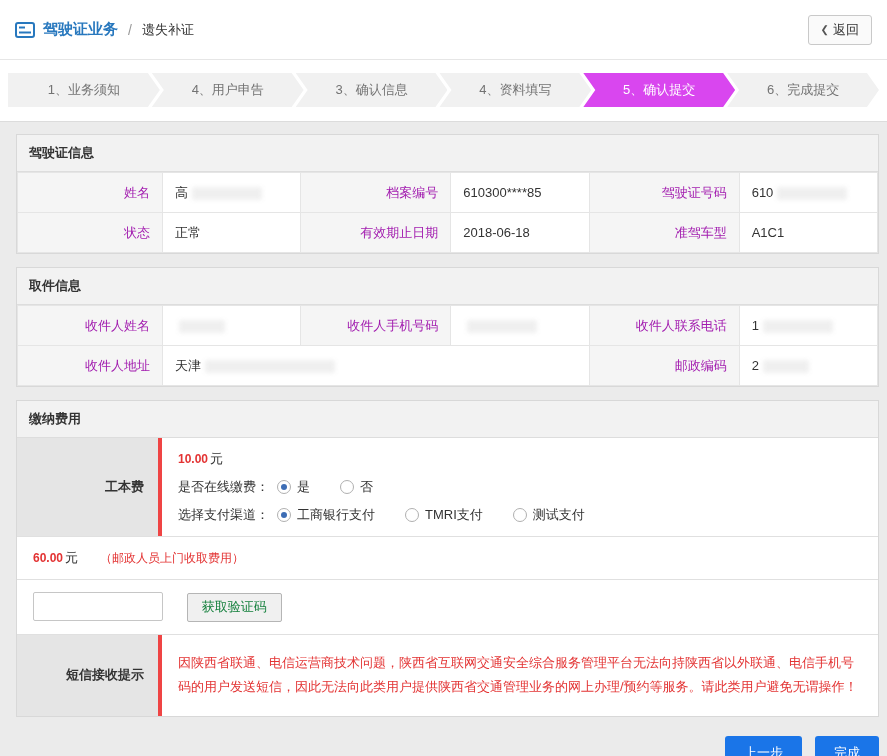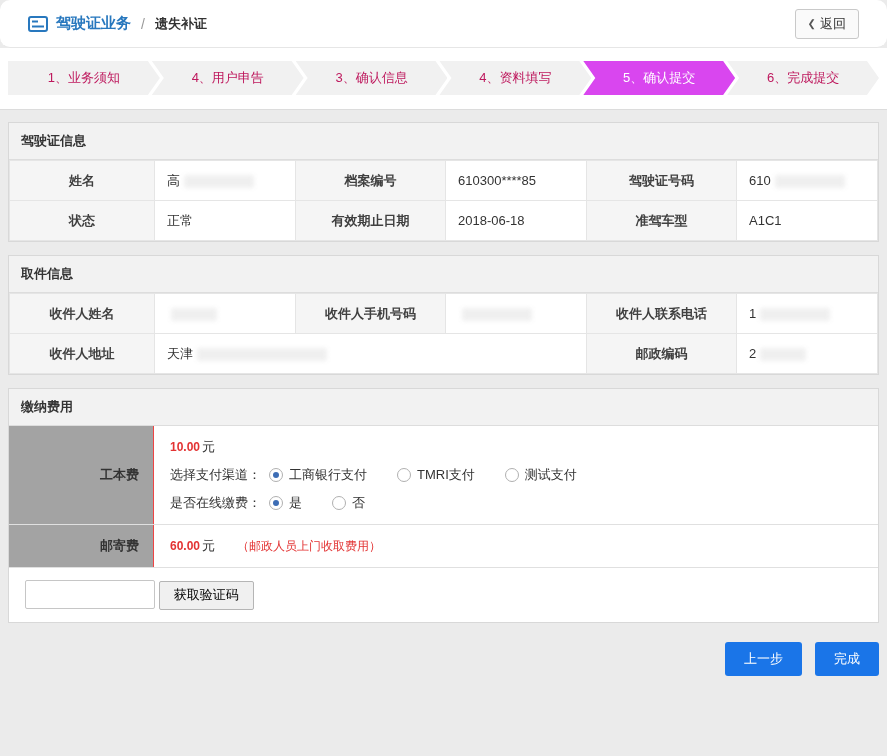--- a/index.html
+++ b/index.html
@@ -8,33 +8,32 @@
     background:#ebebeb;
     font-family:"Liberation Sans","DejaVu Sans",sans-serif;
     color:#333;
     font-size:13px;
   }
   .page { width:887px; min-height:756px; }
 
   
   .topbar {
     background:#fff;
-    height:48px;
+    height:60px;
     display:flex;
     align-items:center;
     justify-content:space-between;
-    padding:0 28px;
+    padding:0 15px;
     border-bottom:1px solid #e6e6e6;
-    border-radius:10px;
   }
   .title-wrap { display:flex; align-items:center; gap:8px; }
   .doc-icon { display:inline-flex; align-items:center; }
   .page-title { color:#2878be; font-weight:bold; font-size:15px; }
   .bc-sep { color:#999; font-size:14px; margin:0 2px; }
-  .bc-current { color:#333; font-size:13px; font-weight:bold; }
+  .bc-current { color:#333; font-size:13px; font-weight:normal; }
   .back-btn {
     background:#fafafa;
     border:1px solid #c9c9c9;
     border-radius:3px;
     padding:5px 12px;
     font-size:13px;
     color:#333;
     cursor:pointer;
     display:inline-flex;
     align-items:center;
@@ -49,34 +48,34 @@
     padding:13px 8px 14px 8px;
     border-bottom:1px solid #dcdcdc;
     display:flex;
   }
   .step {
     flex:1;
     height:34px;
     line-height:34px;
     text-align:center;
     background:#f1f1f1;
-    color:#be185d;
+    color:#737373;
     font-size:13px;
     clip-path:polygon(0 0, calc(100% - 12px) 0, 100% 50%, calc(100% - 12px) 100%, 0 100%, 12px 50%);
     margin-left:-8px;
     white-space:nowrap;
   }
   .step.first {
     clip-path:polygon(0 0, calc(100% - 12px) 0, 100% 50%, calc(100% - 12px) 100%, 0 100%);
     margin-left:0;
   }
   .step.active { background:#d946ef; color:#fff; }
 
   
-  .content { padding:12px 8px 0 8px; }
+  .content { padding:12px 8px 0 16px; }
   .card {
     background:#fff;
     border:1px solid #d8d8d8;
     margin-bottom:13px;
   }
   .card-title {
     background:#f2f2f2;
     border-bottom:1px solid #ddd;
     padding:9px 12px;
     font-weight:bold;
@@ -85,23 +84,23 @@
   }
   table.info-table { width:100%; border-collapse:collapse; table-layout:fixed; }
   table.info-table td {
     border:1px solid #e5e5e5;
     padding:10px 12px;
     font-size:13px;
     height:40px;
   }
   td.lbl {
     background:#f5f5f5;
-    text-align:center;
-    font-weight:bold;
-    color:#404040;
+    text-align:right;
+    font-weight:normal;
+    color:#a21caf;
     width:145px;
   }
   td.val { background:#fff; color:#333; }
 
   .redact {
     display:inline-block;
     height:13px;
     width:70px;
     background:#e3e3e3;
     filter:blur(2px);
@@ -111,22 +110,22 @@
     margin-left:4px;
   }
   .redact.w-sm { width:46px; }
   .redact.w-lg { width:130px; }
 
   
   .fee-row { display:flex; border-bottom:1px solid #e0e0e0; }
   .fee-row:last-child { border-bottom:none; }
   .fee-label {
     width:145px;
-    background:#a3a3a3;
-    border-right:1px solid #ef4444;
+    background:#e5e5e5;
+    border-right:4px solid #ef4444;
     display:flex;
     align-items:center;
     justify-content:flex-end;
     padding-right:14px;
     font-weight:bold;
     color:#333;
     flex-shrink:0;
     font-family:Liberation Serif, serif;
   }
   .fee-content { flex:1; padding:12px 16px; background:#fff; }
@@ -155,27 +154,27 @@
   .code-input {
     width:130px; height:29px;
     border:1px solid #c6c6c6;
     border-radius:2px;
     padding:0 6px;
     font-size:13px;
     font-family:inherit;
   }
   .code-btn {
     height:29px;
-    margin-left:0;
+    margin-left:20px;
     background:#f0f0f0;
     border:1px solid #b5b5b5;
     border-radius:2px;
     padding:0 14px;
     font-size:13px;
-    color:#000000;
+    color:#15803d;
     cursor:pointer;
     font-family:inherit;
   }
   .notice-text {
     color:#e33333;
     font-size:13px;
     line-height:1.9;
     padding:4px 0;
   }
 
@@ -297,62 +296,67 @@
     <div class="card">
       <div class="card-title">缴纳费用</div>
 
       <div class="fee-row">
         <div class="fee-label">工本费</div>
         <div class="fee-content">
           <div>
             <span class="amount">10.00</span><span class="unit">元</span>
           </div>
           <div class="opt-line">
+            <span class="opt-q">是否在线缴费：</span>
+            <label class="radio-item">
+              <span class="radio checked"></span>
+              <span>是</span>
+            </label>
+            <label class="radio-item">
+              <span class="radio"></span>
+              <span>否</span>
+            </label>
+          </div>
+          <div class="opt-line">
             <span class="opt-q">选择支付渠道：</span>
             <label class="radio-item">
               <span class="radio checked"></span>
               <span>工商银行支付</span>
             </label>
             <label class="radio-item">
               <span class="radio"></span>
               <span>TMRI支付</span>
             </label>
             <label class="radio-item">
               <span class="radio"></span>
               <span>测试支付</span>
-            </label>
-          </div>
-          <div class="opt-line">
-            <span class="opt-q">是否在线缴费：</span>
-            <label class="radio-item">
-              <span class="radio checked"></span>
-              <span>是</span>
-            </label>
-            <label class="radio-item">
-              <span class="radio"></span>
-              <span>否</span>
             </label>
           </div>
         </div>
       </div>
 
       <div class="fee-row">
-        <div class="fee-label">邮寄费</div>
         <div class="fee-content">
           <span class="amount">60.00</span><span class="unit">元</span><span class="fee-note">（邮政人员上门收取费用）</span>
         </div>
       </div>
 
       <div class="fee-row">
         <div class="fee-content">
           <input class="code-input" type="text" value="" style="">
           <button class="code-btn">获取验证码</button>
         </div>
       </div>
 
+      <div class="fee-row">
+        <div class="fee-label">短信接收提示</div>
+        <div class="fee-content">
+          <div class="notice-text">因陕西省联通、电信运营商技术问题，陕西省互联网交通安全综合服务管理平台无法向持陕西省以外联通、电信手机号码的用户发送短信，因此无法向此类用户提供陕西省交通管理业务的网上办理/预约等服务。请此类用户避免无谓操作！</div>
+        </div>
+      </div>
     </div>
 
   </div>
 
   <div class="footer-actions">
     <button class="btn-primary">上一步</button>
     <button class="btn-primary">完成</button>
   </div>
 
 </div>

